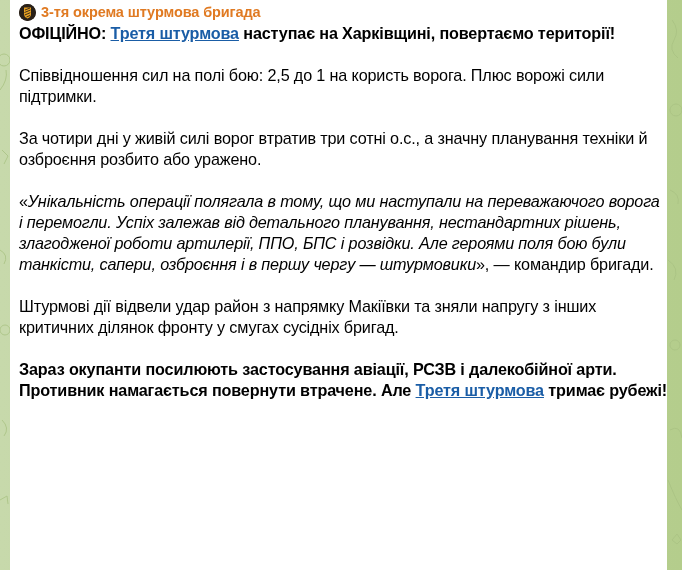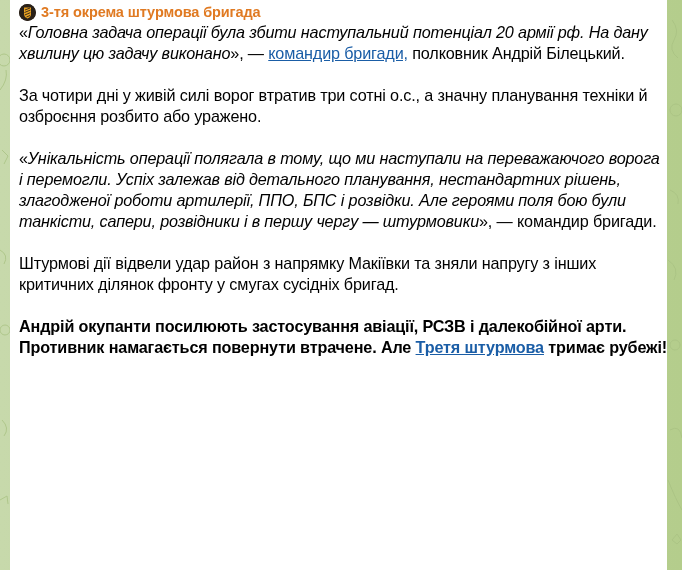--- a/index.html
+++ b/index.html
@@ -107,26 +107,27 @@
       <svg width="17" height="17" viewBox="0 0 17 17">
         <circle cx="8.5" cy="8.5" r="8.5" fill="#2a2118"></circle>
         <path d="M5 3.5 h7 v6.5 q0 3 -3.5 4.5 q-3.5 -1.5 -3.5 -4.5 z" fill="#e8a020"></path>
         <path d="M6 6 l5 -2 M5.5 8.5 l6 -2.5 M5.8 11 l5.5 -2.3 M7.5 13 l3.5 -1.5" stroke="#2a2118" stroke-width="0.9"></path>
       </svg>
     </span>
     <span class="sender-name">3-тя окрема штурмова бригада</span>
   </div>
 
   <div class="msg">
+    <p class="title"><span>ОФІЦІЙНО: </span><a>Третя штурмова</a><span> наступає на Харківщині, повертаємо території!</span></p>
 
 
+    <p>Співвідношення сил на полі бою: 2,5 до 1 на користь ворога. Плюс ворожі сили підтримки.</p>
 
-    <p><span>«</span><em>Головна задача операції була збити наступальний потенціал 20 армії рф. На дану хвилину цю задачу виконано</em><span>», — </span><a>командир бригади,</a><span> полковник Андрій Білецький.</span></p>
 
     <p>За чотири дні у живій силі ворог втратив три сотні о.с., а значну планування техніки й озброєння розбито або уражено.</p>
 
-    <p><span>«</span><em>Унікальність операції полягала в тому, що ми наступали на переважаючого ворога і перемогли. Успіх залежав від детального планування, нестандартних рішень, злагодженої роботи артилерії, ППО, БПС і розвідки. Але героями поля бою були танкісти, сапери, розвідники і в першу чергу — штурмовики</em><span>», — командир бригади.</span></p>
+    <p><span>«</span><em>Унікальність операції полягала в тому, що ми наступали на переважаючого ворога і перемогли. Успіх залежав від детального планування, нестандартних рішень, злагодженої роботи артилерії, ППО, БПС і розвідки. Але героями поля бою були танкісти, сапери, озброєння і в першу чергу — штурмовики</em><span>», — командир бригади.</span></p>
 
     <p>Штурмові дії відвели удар район з напрямку Макіївки та зняли напругу з інших критичних ділянок фронту у смугах сусідніх бригад.</p>
 
-    <p class="last"><span>Андрій окупанти посилюють застосування авіації, РСЗВ і далекобійної арти. Противник намагається повернути втрачене. Але </span><a>Третя штурмова</a><span> тримає рубежі!</span></p>
+    <p class="last"><span>Зараз окупанти посилюють застосування авіації, РСЗВ і далекобійної арти. Противник намагається повернути втрачене. Але </span><a>Третя штурмова</a><span> тримає рубежі!</span></p>
   </div>
 </div>
 
 </body></html>

